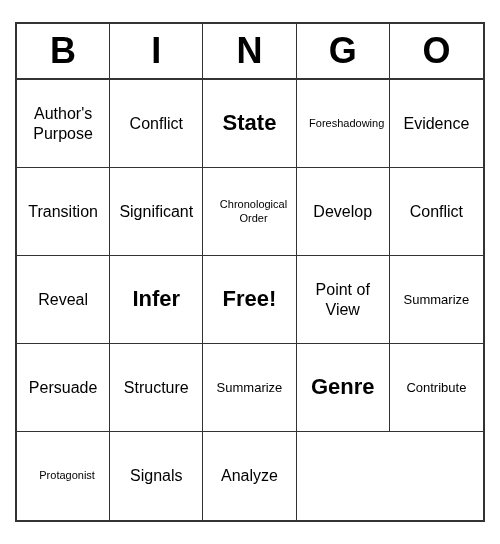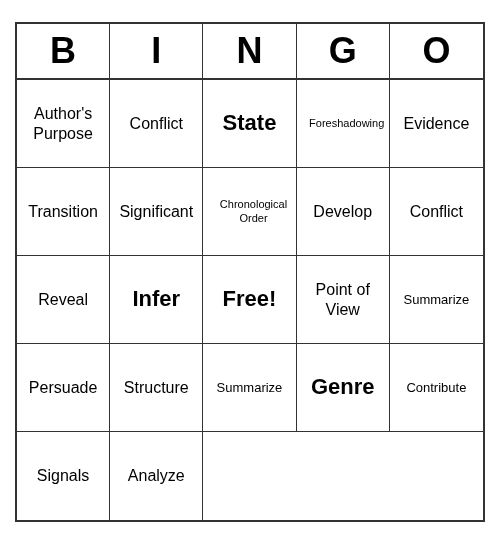--- a/index.html
+++ b/index.html
@@ -159,19 +159,22 @@
       <div class="bingo-cell">
         <span class="cell-text size-small">Summarize</span>
       </div>
       <div class="bingo-cell">
         <span class="cell-text size-large">Genre</span>
       </div>
       <div class="bingo-cell">
         <span class="cell-text size-small">Contribute</span>
       </div>
       <div class="bingo-cell">
+        <span class="cell-text size-xsmall">Protagonist</span>
+      </div>
+      <div class="bingo-cell">
         <span class="cell-text size-medium">Signals</span>
       </div>
       <div class="bingo-cell">
         <span class="cell-text size-medium">Analyze</span>
       </div>
     </div>
 </div>
 
 </body></html>

